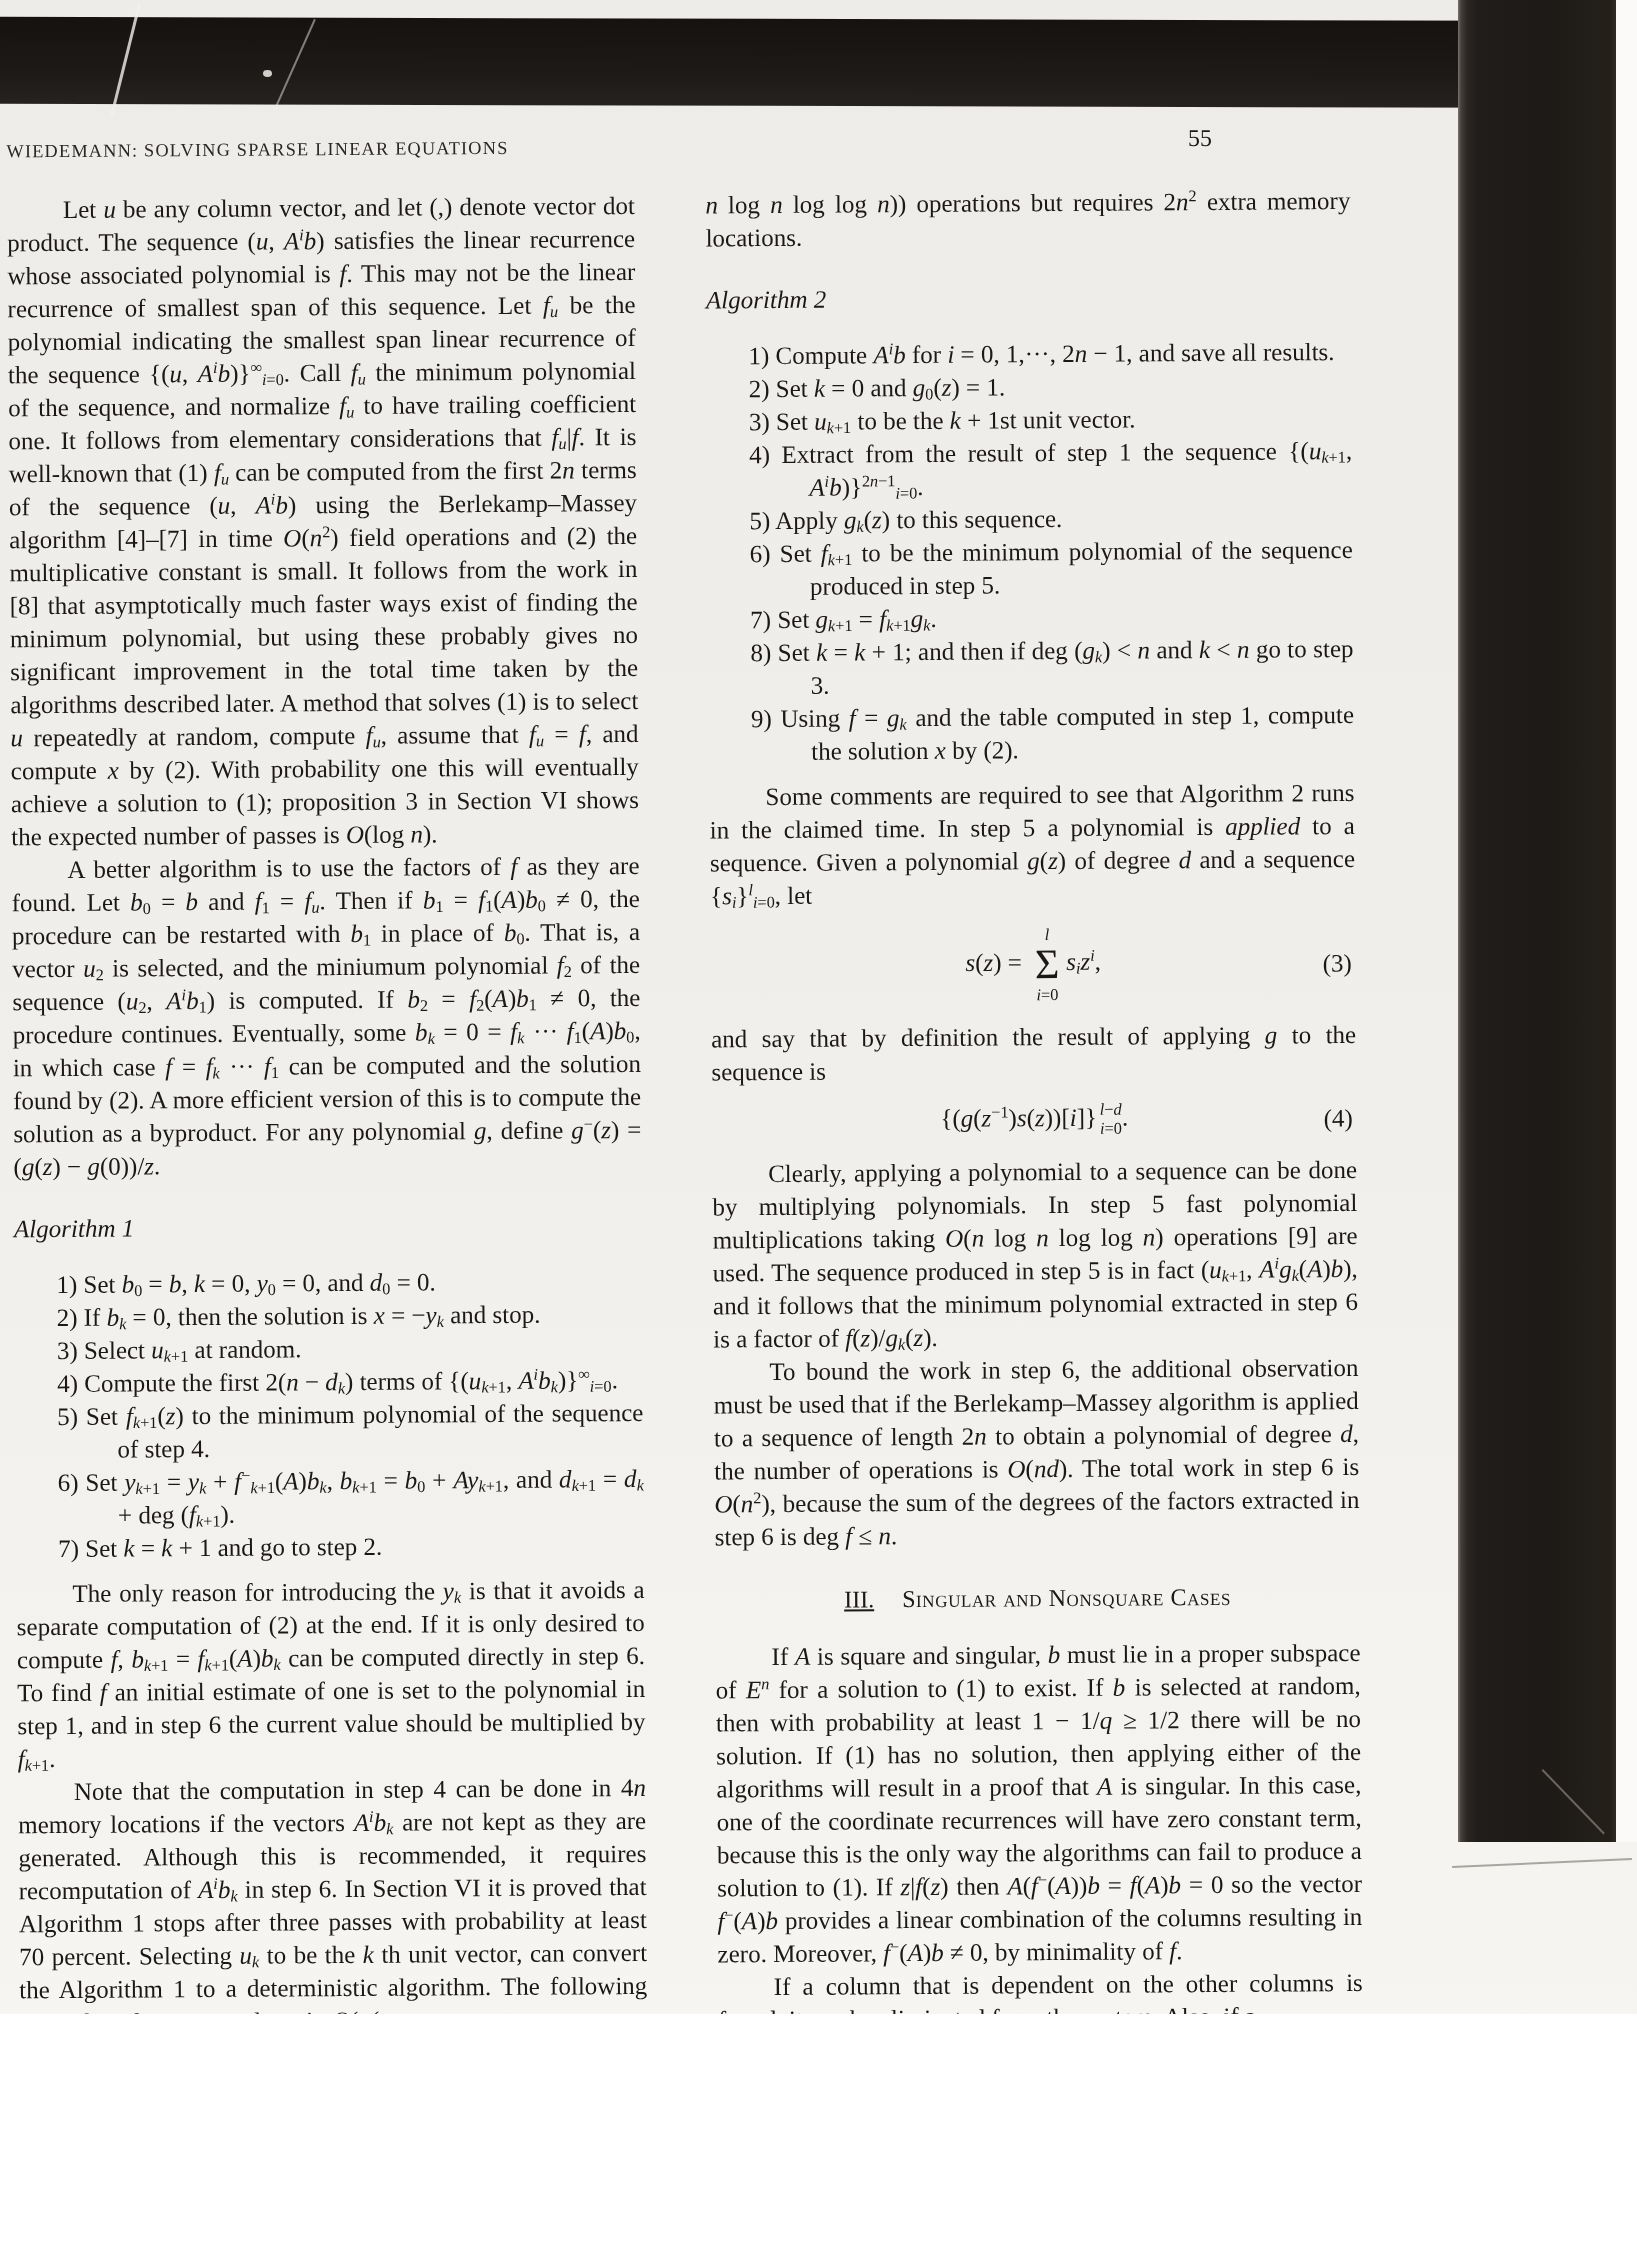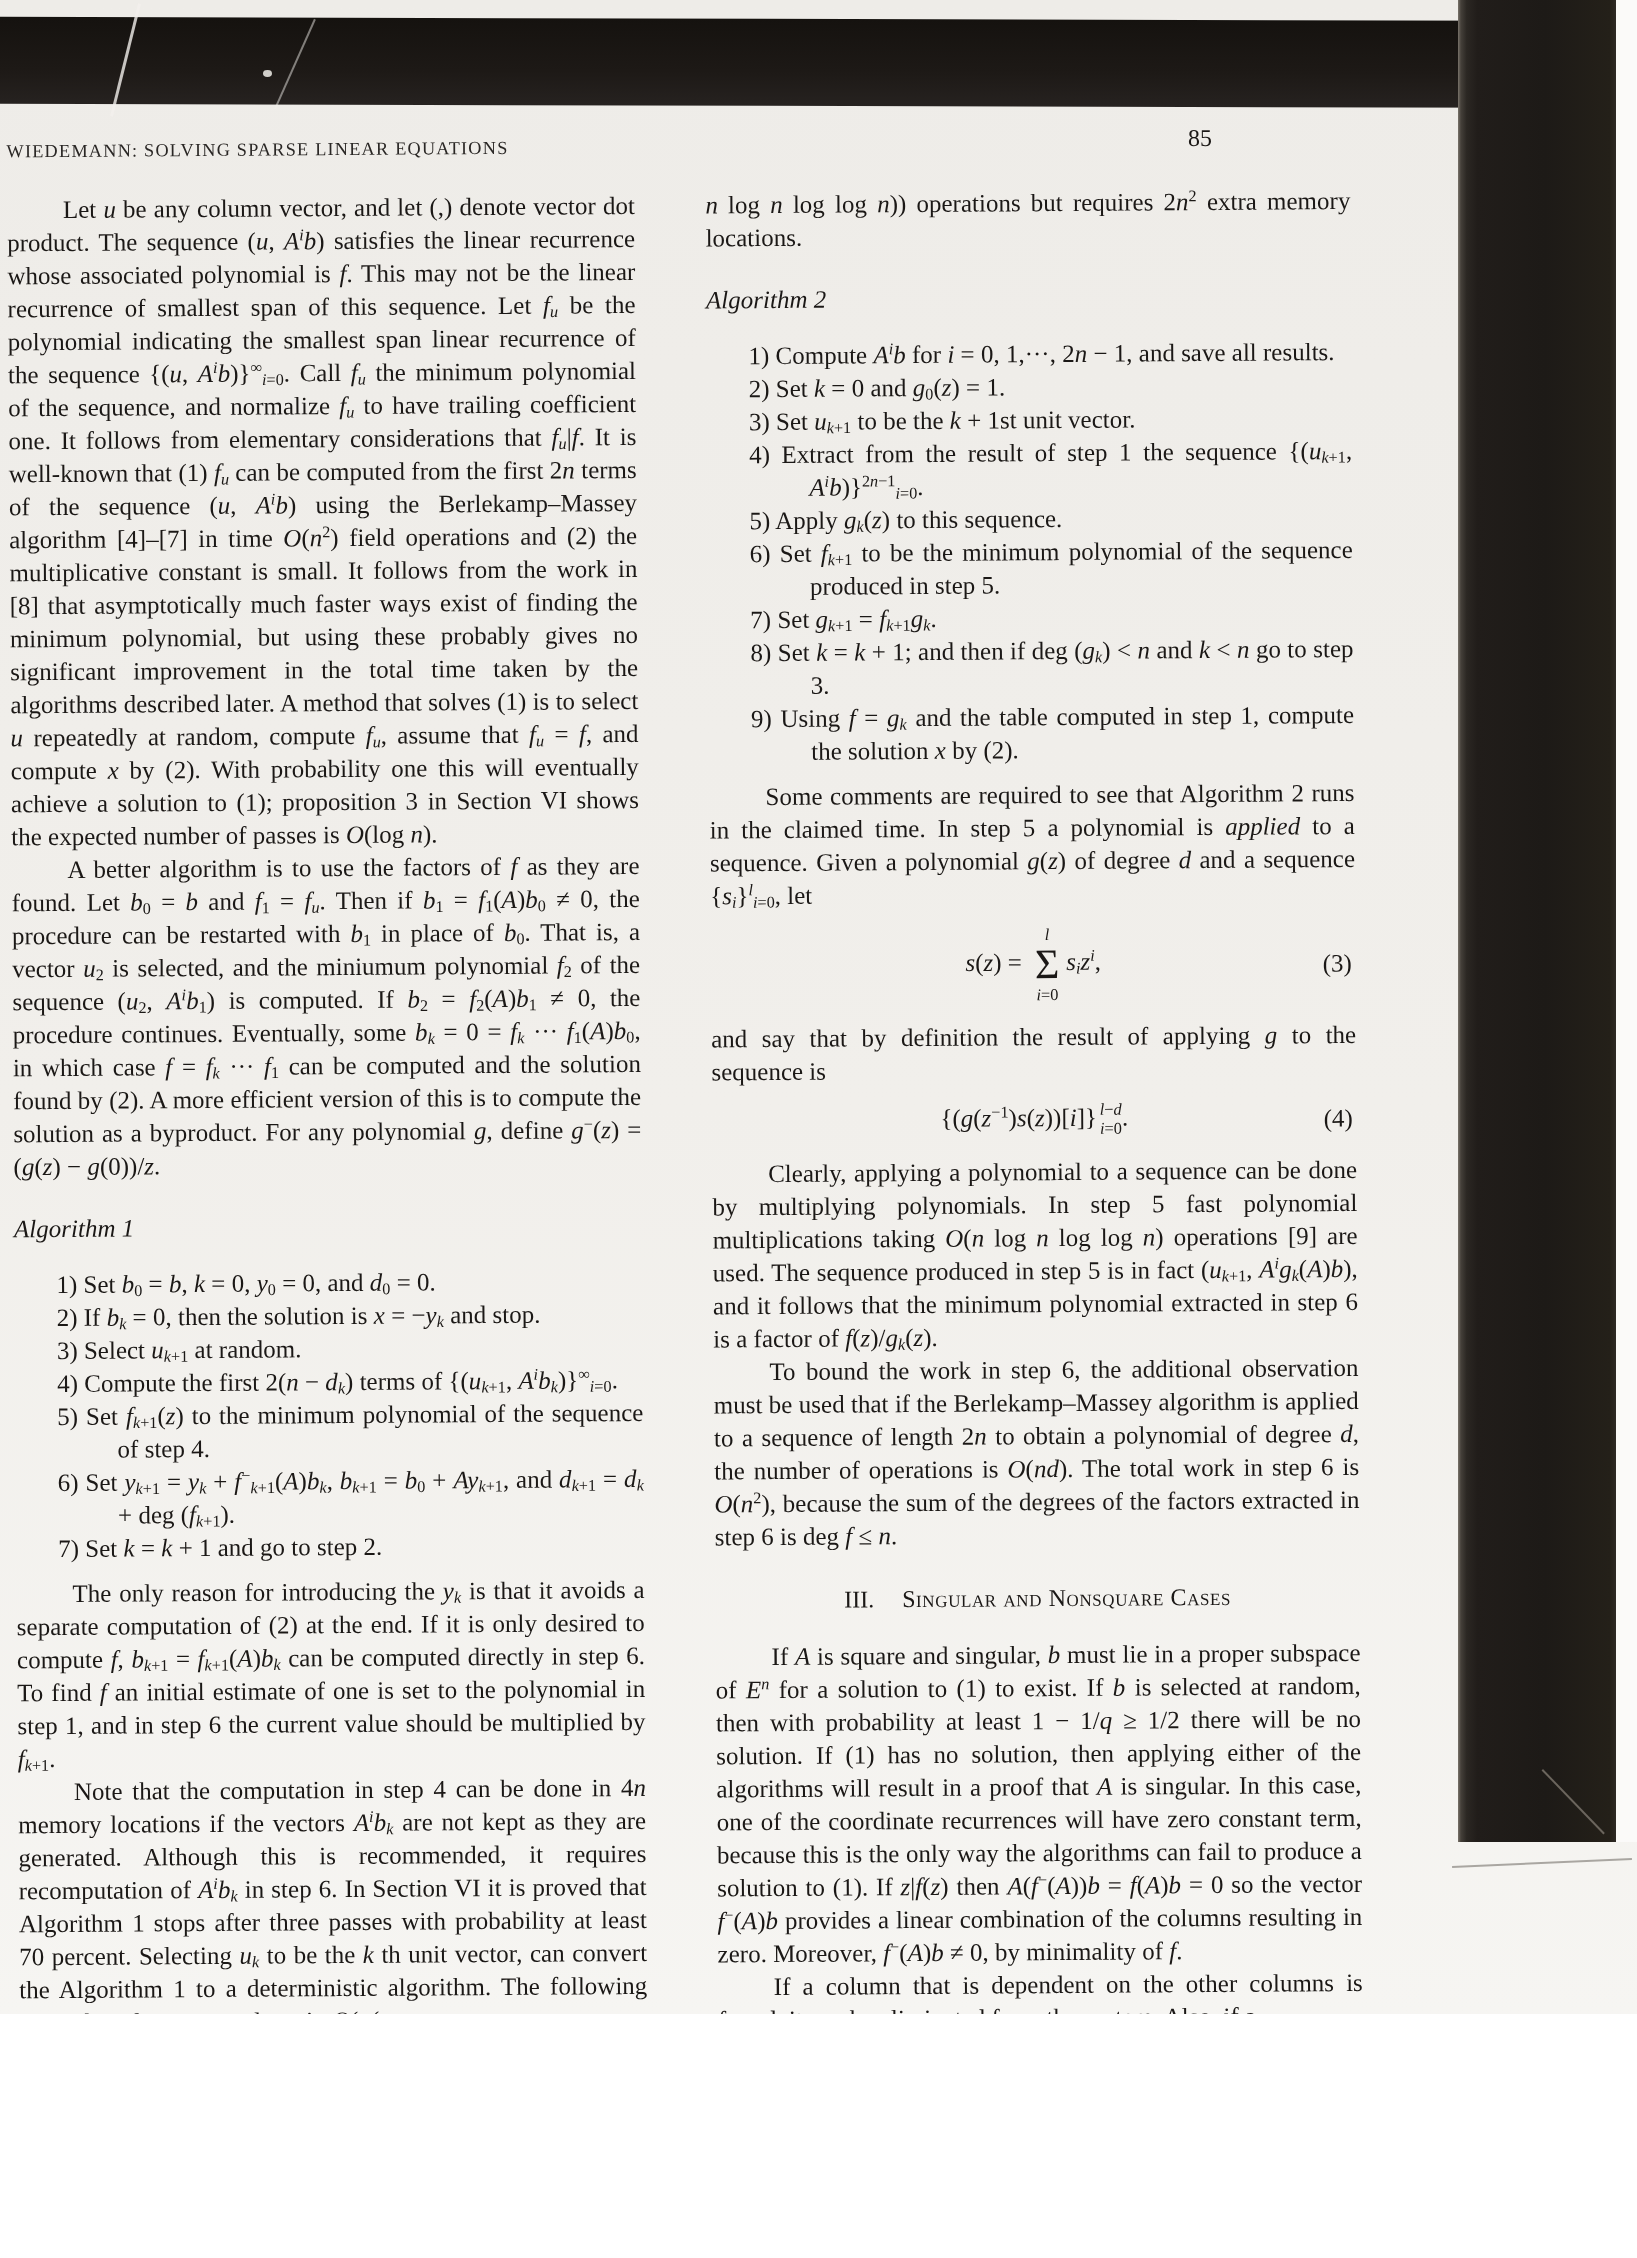--- a/index.html
+++ b/index.html
@@ -45,21 +45,21 @@
   sup,sub{font-size:65%;line-height:0;}
   sup{vertical-align:0.55em;}
   sub{vertical-align:-0.22em;}
   .equation{position:relative;display:flex;justify-content:center;align-items:center;margin:15.4px 0;}
   .eq-num{position:absolute;right:3.9px;top:50%;transform:translateY(-50%);}
   .sigma-stack{display:inline-flex;flex-direction:column;align-items:center;vertical-align:middle;line-height:1;margin:0 6.8px;}
   .sigma-stack .lim{font-size:16.4px;line-height:1.2;}
   .sigma{font-size:42px;line-height:0.95;}
   .limstack{display:inline-flex;flex-direction:column;align-items:flex-end;vertical-align:middle;line-height:1.15;margin-left:2.9px;font-size:16.4px;}
   .section-heading{font-weight:normal;font-size:24px;text-align:center;margin:31px 0 23px;text-indent:0;}
-  .section-heading .num{margin-right:28px;}
+  .section-heading .num{margin-right:28px;text-decoration:underline;}
   .sc{font-variant:small-caps;letter-spacing:0.6px;}
 </style>
 </head>
 <body>
 
 <div id="page">
 
   <div class="top-band"></div>
   <div class="scratch s1"></div>
   <div class="scratch s2"></div>
@@ -67,21 +67,21 @@
   <div class="right-band"></div>
   <div class="fold"></div>
   <div class="right-strip"></div>
   <div class="band-under-line"></div>
   <div class="bottom-line"></div>
   <div class="bottom-area"></div>
 
   <div class="content">
 
     <div class="running-head">WIEDEMANN: SOLVING SPARSE LINEAR EQUATIONS</div>
-    <div class="page-number">85</div>
+    <div class="page-number">55</div>
 
     <div class="col col-left">
       <p class="ind">Let <i>u</i> be any column vector, and let (,) denote vector dot product. The sequence (<i>u</i>, <i>A<sup>i</sup>b</i>) satisfies the linear recurrence whose associated polynomial is <i>f</i>. This may not be the linear recurrence of smallest span of this sequence. Let <i>f<sub>u</sub></i> be the polynomial indicating the smallest span linear recurrence of the sequence {(<i>u</i>, <i>A<sup>i</sup>b</i>)}<sup>∞</sup><sub><i>i</i>=0</sub>. Call <i>f<sub>u</sub></i> the minimum polynomial of the sequence, and normalize <i>f<sub>u</sub></i> to have trailing coefficient one. It follows from elementary considerations that <i>f<sub>u</sub></i>|<i>f</i>. It is well-known that (1) <i>f<sub>u</sub></i> can be computed from the first 2<i>n</i> terms of the sequence (<i>u</i>, <i>A<sup>i</sup>b</i>) using the Berlekamp–Massey algorithm [4]–[7] in time <i>O</i>(<i>n</i><sup>2</sup>) field operations and (2) the multiplicative constant is small. It follows from the work in [8] that asymptotically much faster ways exist of finding the minimum polynomial, but using these probably gives no significant improvement in the total time taken by the algorithms described later. A method that solves (1) is to select <i>u</i> repeatedly at random, compute <i>f<sub>u</sub></i>, assume that <i>f<sub>u</sub></i> = <i>f</i>, and compute <i>x</i> by (2). With probability one this will eventually achieve a solution to (1); proposition 3 in Section VI shows the expected number of passes is <i>O</i>(log <i>n</i>).</p>
       <p class="ind">A better algorithm is to use the factors of <i>f</i> as they are found. Let <i>b</i><sub>0</sub> = <i>b</i> and <i>f</i><sub>1</sub> = <i>f<sub>u</sub></i>. Then if <i>b</i><sub>1</sub> = <i>f</i><sub>1</sub>(<i>A</i>)<i>b</i><sub>0</sub> ≠ 0, the procedure can be restarted with <i>b</i><sub>1</sub> in place of <i>b</i><sub>0</sub>. That is, a vector <i>u</i><sub>2</sub> is selected, and the miniumum polynomial <i>f</i><sub>2</sub> of the sequence (<i>u</i><sub>2</sub>, <i>A<sup>i</sup>b</i><sub>1</sub>) is computed. If <i>b</i><sub>2</sub> = <i>f</i><sub>2</sub>(<i>A</i>)<i>b</i><sub>1</sub> ≠ 0, the procedure continues. Eventually, some <i>b<sub>k</sub></i> = 0 = <i>f<sub>k</sub></i> ··· <i>f</i><sub>1</sub>(<i>A</i>)<i>b</i><sub>0</sub>, in which case <i>f</i> = <i>f<sub>k</sub></i> ··· <i>f</i><sub>1</sub> can be computed and the solution found by (2). A more efficient version of this is to compute the solution as a byproduct. For any polynomial <i>g</i>, define <i>g</i><sup>−</sup>(<i>z</i>) = (<i>g</i>(<i>z</i>) − <i>g</i>(0))/<i>z</i>.</p>
       <h3 class="alg-heading">Algorithm 1</h3>
       <div class="step">1) Set <i>b</i><sub>0</sub> = <i>b</i>, <i>k</i> = 0, <i>y</i><sub>0</sub> = 0, and <i>d</i><sub>0</sub> = 0.</div>
       <div class="step">2) If <i>b<sub>k</sub></i> = 0, then the solution is <i>x</i> = −<i>y<sub>k</sub></i> and stop.</div>
       <div class="step">3) Select <i>u</i><sub><i>k</i>+1</sub> at random.</div>
       <div class="step">4) Compute the first 2(<i>n</i> − <i>d<sub>k</sub></i>) terms of {(<i>u</i><sub><i>k</i>+1</sub>, <i>A<sup>i</sup>b<sub>k</sub></i>)}<sup>∞</sup><sub><i>i</i>=0</sub>.</div>
       <div class="step">5) Set <i>f</i><sub><i>k</i>+1</sub>(<i>z</i>) to the minimum polynomial of the sequence of step 4.</div>

